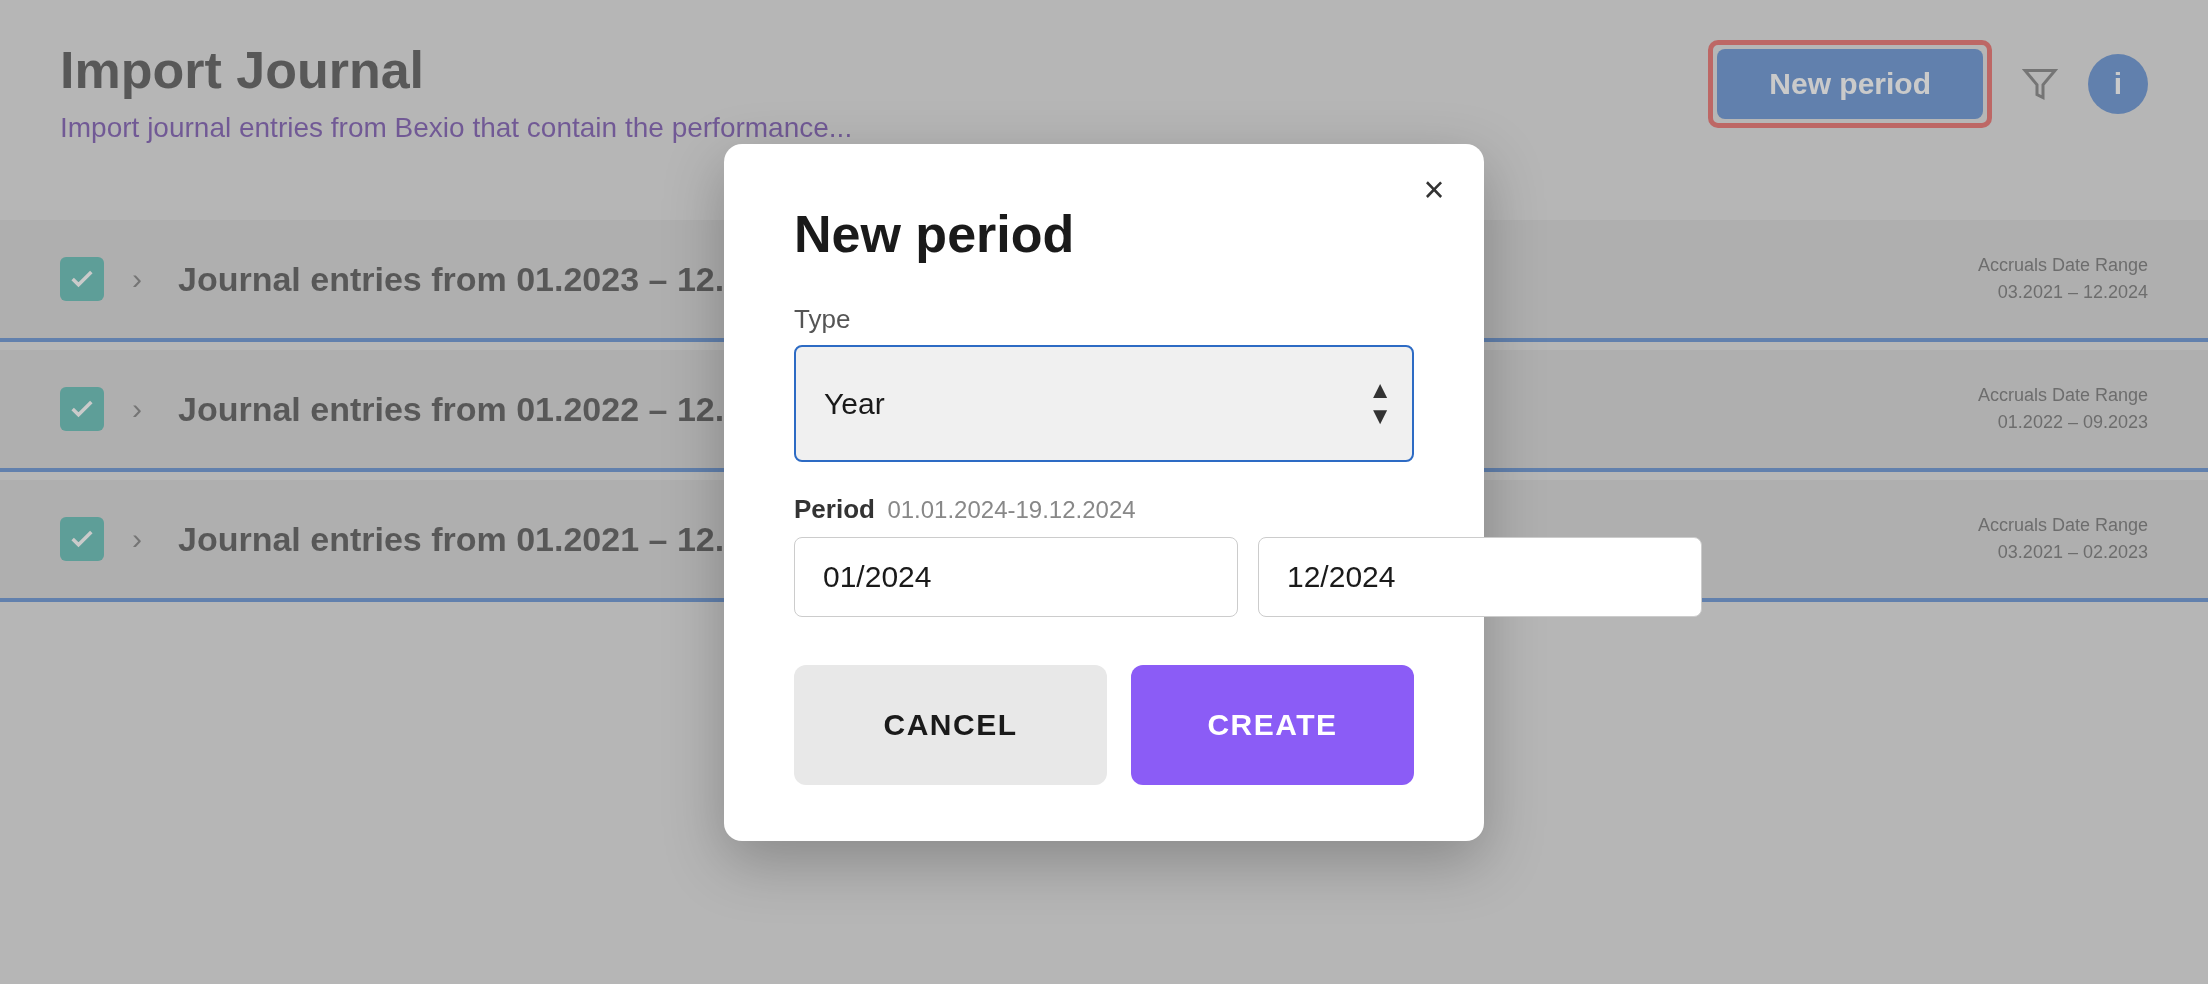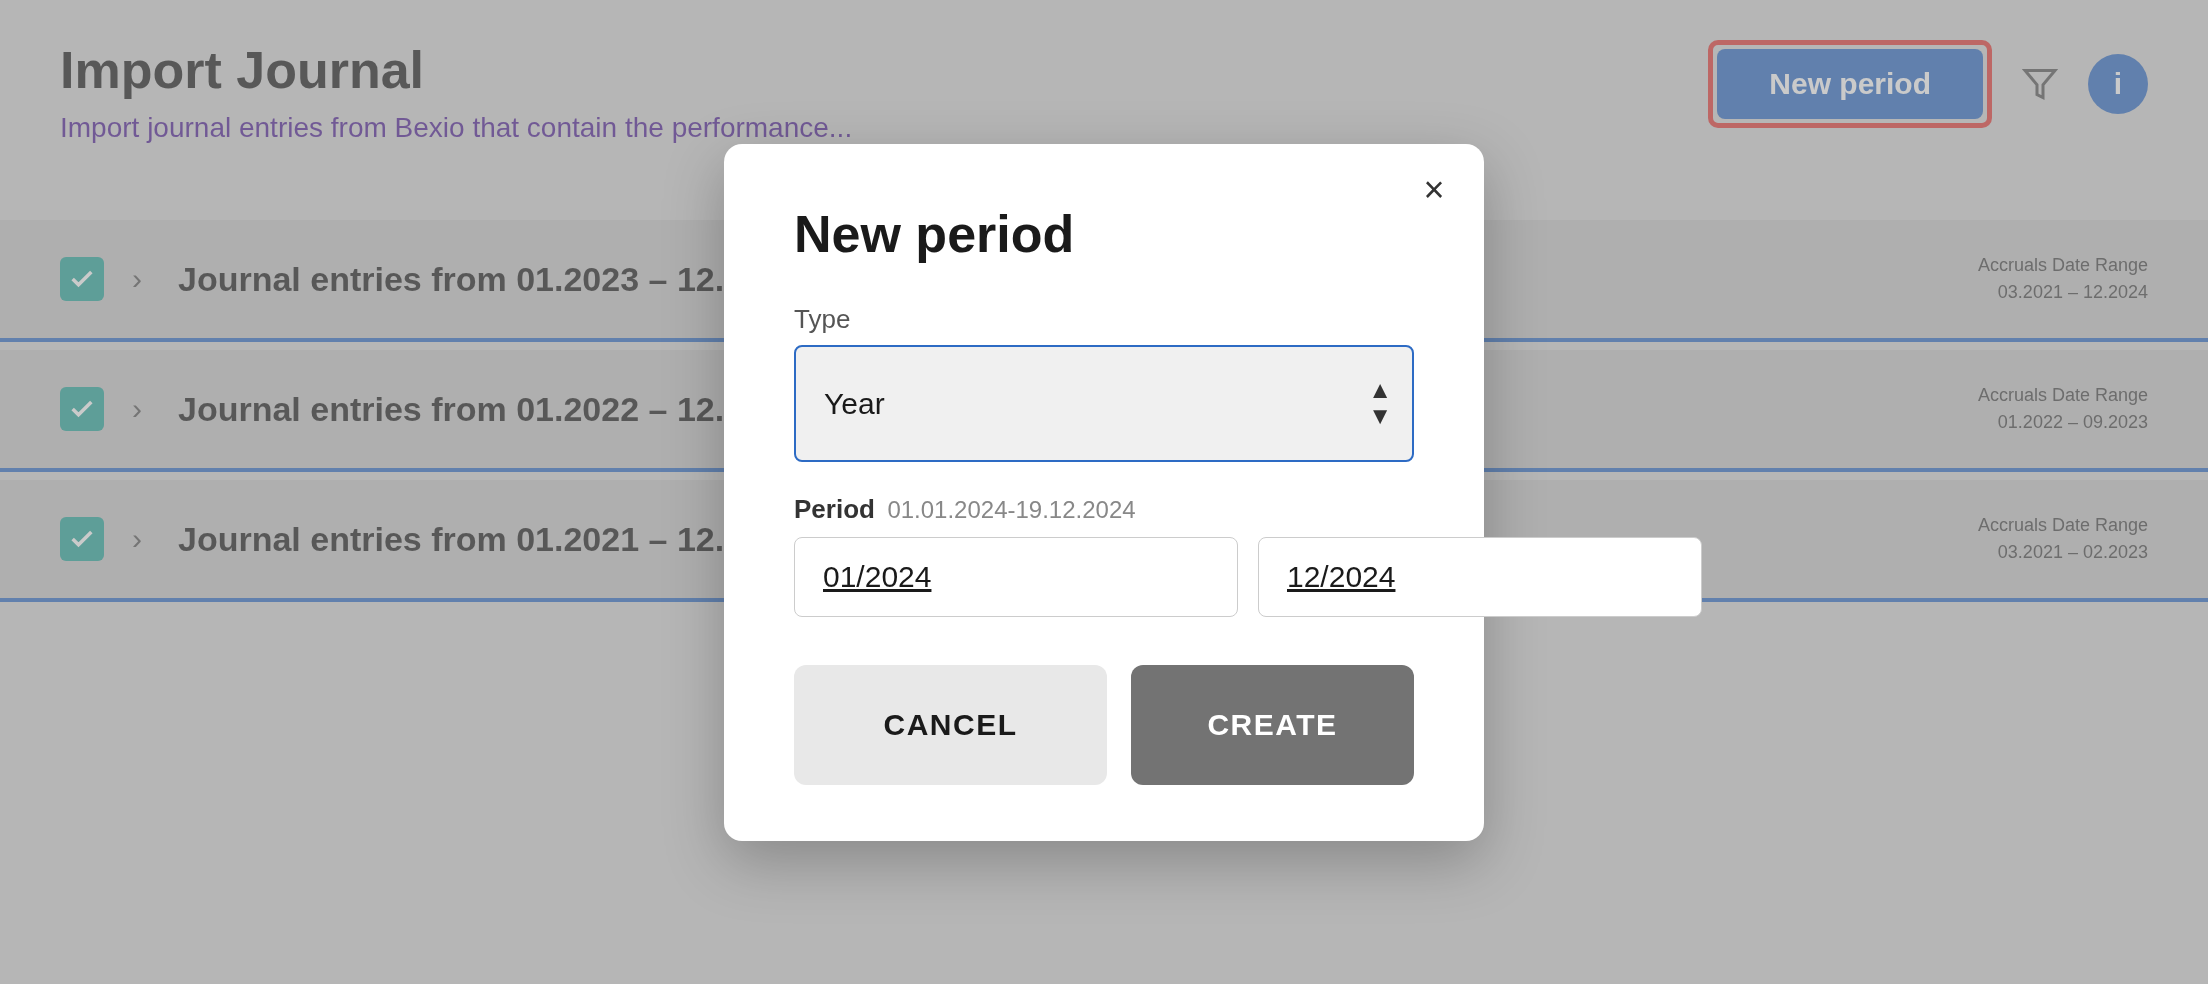--- a/index.html
+++ b/index.html
@@ -255,21 +255,20 @@
 
     .period-input {
       flex: 1;
       padding: 22px 28px;
       font-size: 30px;
       border: 1.5px solid #ccc;
       border-radius: 8px;
       background: white;
       color: #1a1a1a;
       outline: none;
-      text-decoration: underline;
     }
 
     .dialog-actions {
       display: flex;
       gap: 24px;
       margin-top: 48px;
     }
 
     .btn-cancel {
       flex: 1;
@@ -283,21 +282,21 @@
       cursor: pointer;
       color: #1a1a1a;
     }
 
     .btn-create {
       flex: 1;
       padding: 28px;
       font-size: 30px;
       font-weight: 700;
       letter-spacing: 1.5px;
-      background: #737373;
+      background: #8b5cf6;
       border: none;
       border-radius: 12px;
       cursor: pointer;
       color: white;
     }
   </style>
 </head>
 <body>
 
 <div class="bg-page">

